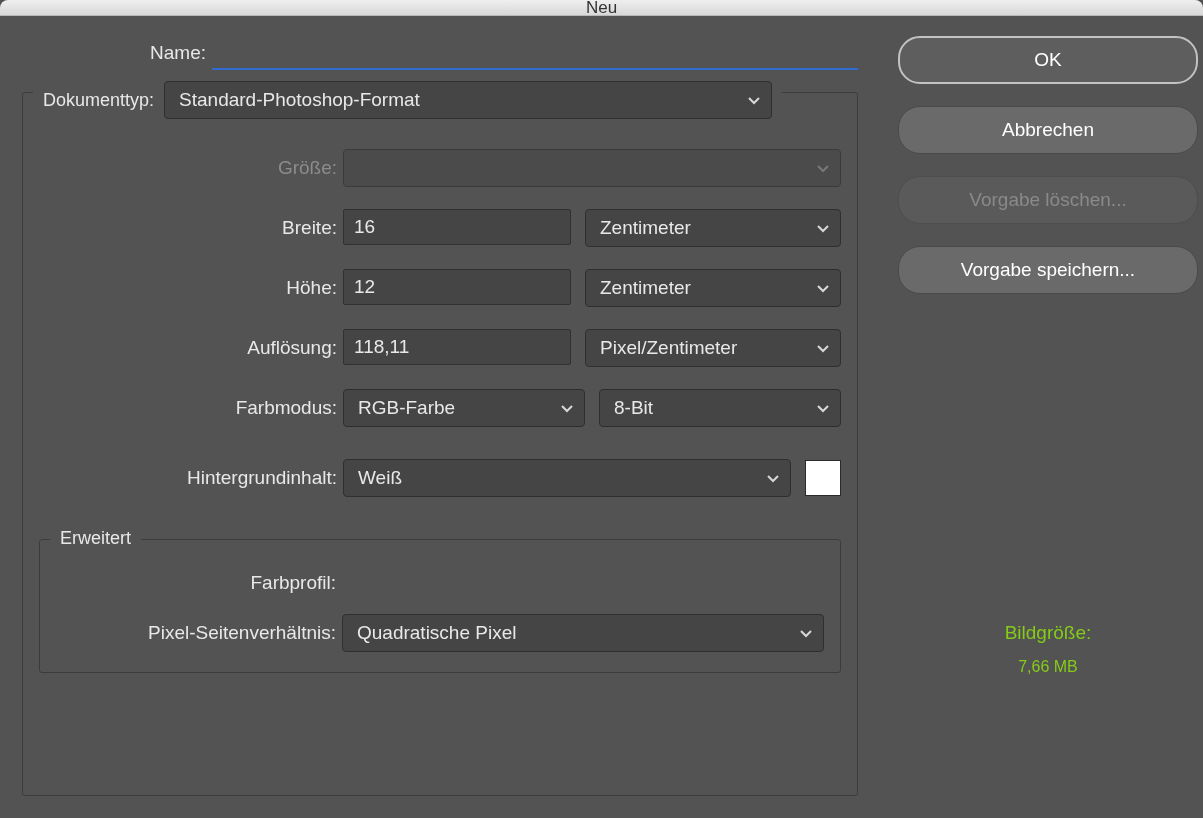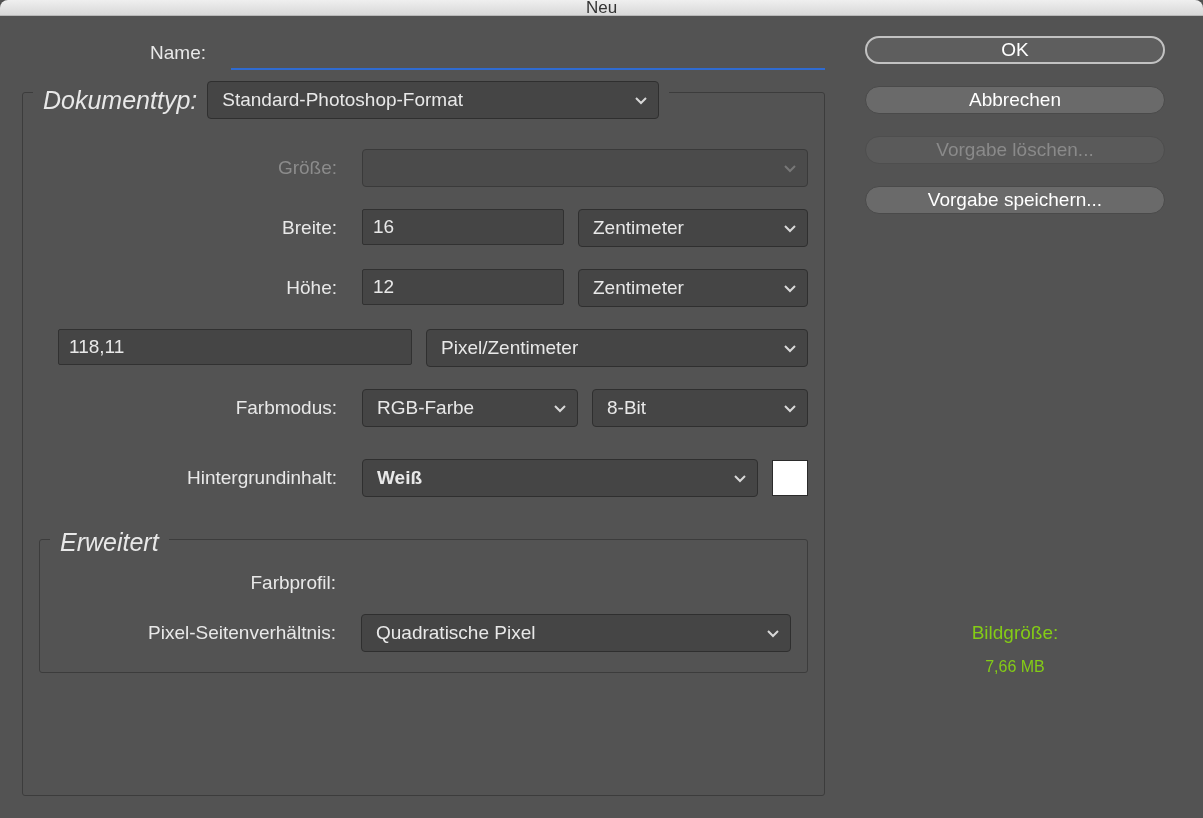--- a/index.html
+++ b/index.html
@@ -27,21 +27,21 @@
     align-items: center;
     justify-content: center;
     color: #333;
     font-size: 17px;
     font-weight: 500;
   }
   .dialog-body {
     flex: 1;
     background: #535353;
     display: flex;
-    padding: 20px 38px 22px 22px;
+    padding: 20px 5px 22px 22px;
     gap: 40px;
   }
   .left {
     flex: 1;
     display: flex;
     flex-direction: column;
   }
   .row {
     display: flex;
     align-items: center;
@@ -51,21 +51,21 @@
     color: #e8e8e8;
     text-align: right;
     font-size: 19px;
   }
   .label.dim { color: #8c8c8c; }
   .lbl-col {
     width: 190px;
     flex: 0 0 190px;
     padding-right: 6px;
   }
-  .val-col { flex: 1; margin-left: 19px; }
+  .val-col { flex: 1; }
   .val-split { display: flex; gap: 14px; }
   .val-split > * { flex: 1; }
   .text-input {
     height: 36px;
     background: #454545;
     border: 1px solid #313131;
     color: #e8e8e8;
     font-size: 19px;
     padding: 0 10px;
     border-radius: 2px;
@@ -132,41 +132,41 @@
   .fieldset-label {
     position: absolute;
     top: -12px;
     left: 10px;
     background: #535353;
     padding: 0 10px;
     display: flex;
     align-items: center;
     gap: 10px;
   }
-  .fieldset-label .label { font-size: 25px; font-style: italic; }
-  .doc-type-select { width: 452px; }
+  .fieldset-label .label { font-size: 18px; }
+  .doc-type-select { width: 608px; }
 
   .inner-lbl-col { width: 304px; flex: 0 0 304px; padding-right: 6px; }
   .swatch {
     width: 36px;
     height: 36px;
     background: #fff;
     border: 1px solid #2b2b2b;
     margin-left: 14px;
   }
 
   .right {
     width: 300px;
     flex: 0 0 300px;
     display: flex;
     flex-direction: column;
     gap: 22px;
   }
   .btn {
-    height: 28px;
+    height: 48px;
     border-radius: 22px;
     display: flex;
     align-items: center;
     justify-content: center;
     font-size: 19px;
     cursor: default;
   }
   .btn-ok {
     border: 2px solid #c2c2c2;
     color: #fff;
@@ -263,20 +263,21 @@
               <span class="chev">
                 <svg viewBox="0 0 14 14">
                     <path d="M2 5 L7 10 L12 5"></path>
                   </svg>
               </span>
             </div>
           </div>
         </div>
 
         <div class="row">
+          <div class="inner-lbl-col label">Auflösung:</div>
           <div class="val-col val-split">
             <input class="text-input" type="text" value="118,11" style="">
             <div class="select">
               <span>Pixel/Zentimeter</span>
               <span class="chev">
                 <svg viewBox="0 0 14 14">
                     <path d="M2 5 L7 10 L12 5"></path>
                   </svg>
               </span>
             </div>
@@ -301,21 +302,21 @@
                     <path d="M2 5 L7 10 L12 5"></path>
                   </svg>
               </span>
             </div>
           </div>
         </div>
 
         <div class="row" style="margin-top:10px;">
           <div class="inner-lbl-col label">Hintergrundinhalt:</div>
           <div class="val-col" style="display:flex;align-items:center;">
-            <div class="select" style="flex:1;font-weight:bold;">
+            <div class="select" style="flex:1;">
               <span>Weiß</span>
               <span class="chev">
                 <svg viewBox="0 0 14 14">
                     <path d="M2 5 L7 10 L12 5"></path>
                   </svg>
               </span>
             </div>
             <div class="swatch" style=";background:#ffffff"></div>
           </div>
         </div>

